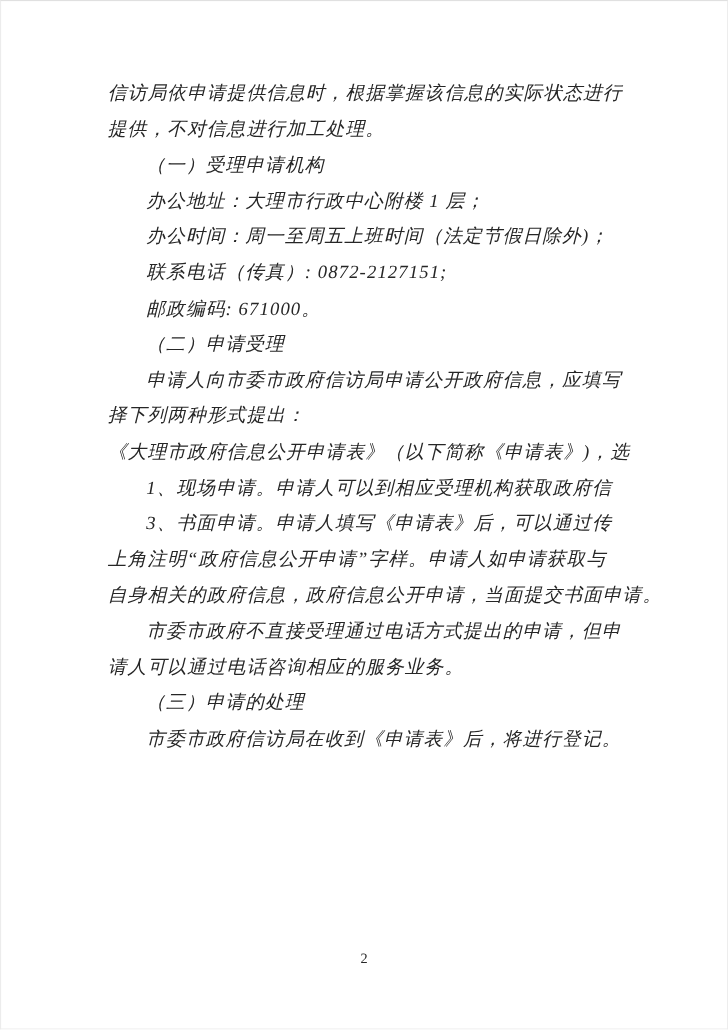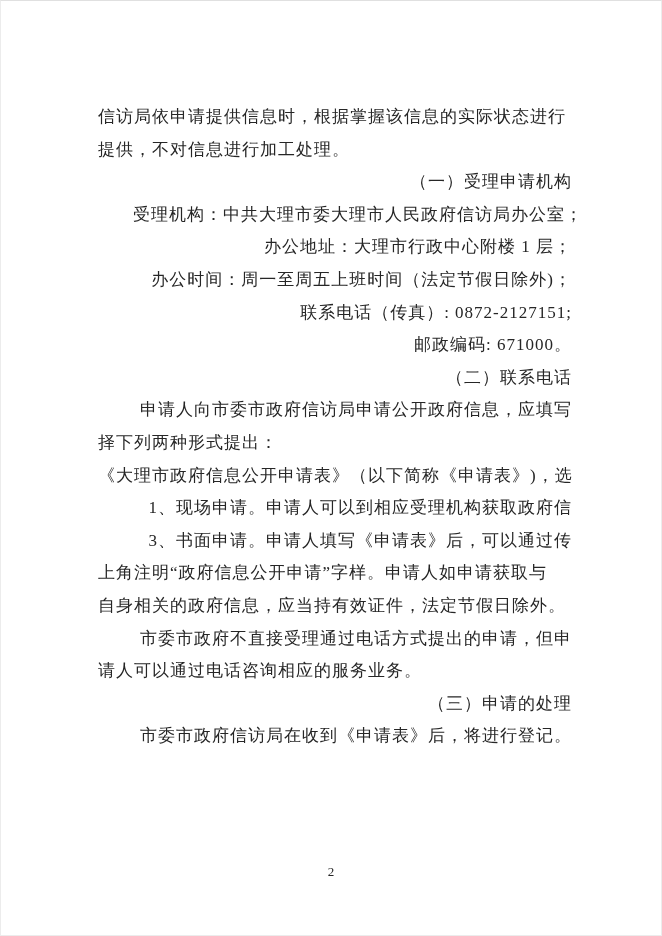--- a/index.html
+++ b/index.html
@@ -13,35 +13,35 @@
     height: 936px;
     background: #ffffff;
     box-sizing: border-box;
     border: 1px solid #ececec;
     border-top-color: #e0e0e0;
     overflow: hidden;
     font-family: "Liberation Serif", "DejaVu Serif", serif;
   }
   .content {
     position: absolute;
-    top: 100px;
+    top: 68px;
     left: 97px;
     width: 474px;
+    font-style: italic;
   }
   .line {
     font-size: 17px;
     line-height: 32.6px;
     letter-spacing: 1px;
     color: #262626;
     white-space: nowrap;
     text-align: left;
   }
   .line.indent {
     padding-left: 35px;
-    text-align: right;
   }
   .footer {
     position: absolute;
     top: 861px;
     left: 0;
     width: 100%;
     text-align: center;
   }
   .pagenum {
     font-size: 13px;
@@ -50,33 +50,32 @@
   }
 </style>
 </head>
 <body>
 
 <div class="page">
   <div class="content" id="content">
       <div class="line">信访局依申请提供信息时，根据掌握该信息的实际状态进行</div>
       <div class="line">提供，不对信息进行加工处理。</div>
       <div class="line indent">（一）受理申请机构</div>
-      <div class="line indent">受理机构：中共大理市委大理市人民政府信访局办公室；</div>
       <div class="line indent">办公地址：大理市行政中心附楼 1 层；</div>
       <div class="line indent">办公时间：周一至周五上班时间（法定节假日除外)；</div>
       <div class="line indent">联系电话（传真）: 0872-2127151;</div>
       <div class="line indent">邮政编码: 671000。</div>
-      <div class="line indent">（二）联系电话</div>
+      <div class="line indent">（二）申请受理</div>
       <div class="line indent">申请人向市委市政府信访局申请公开政府信息，应填写</div>
       <div class="line">择下列两种形式提出：</div>
       <div class="line">《大理市政府信息公开申请表》（以下简称《申请表》)，选</div>
       <div class="line indent">1、现场申请。申请人可以到相应受理机构获取政府信</div>
       <div class="line indent">3、书面申请。申请人填写《申请表》后，可以通过传</div>
       <div class="line">上角注明“政府信息公开申请”字样。申请人如申请获取与</div>
-      <div class="line">自身相关的政府信息，应当持有效证件，法定节假日除外。</div>
+      <div class="line">自身相关的政府信息，政府信息公开申请，当面提交书面申请。</div>
       <div class="line indent">市委市政府不直接受理通过电话方式提出的申请，但申</div>
       <div class="line">请人可以通过电话咨询相应的服务业务。</div>
       <div class="line indent">（三）申请的处理</div>
       <div class="line indent">市委市政府信访局在收到《申请表》后，将进行登记。</div>
     </div>
   <div class="footer">
     <span class="pagenum">2</span>
   </div>
 </div>
 

